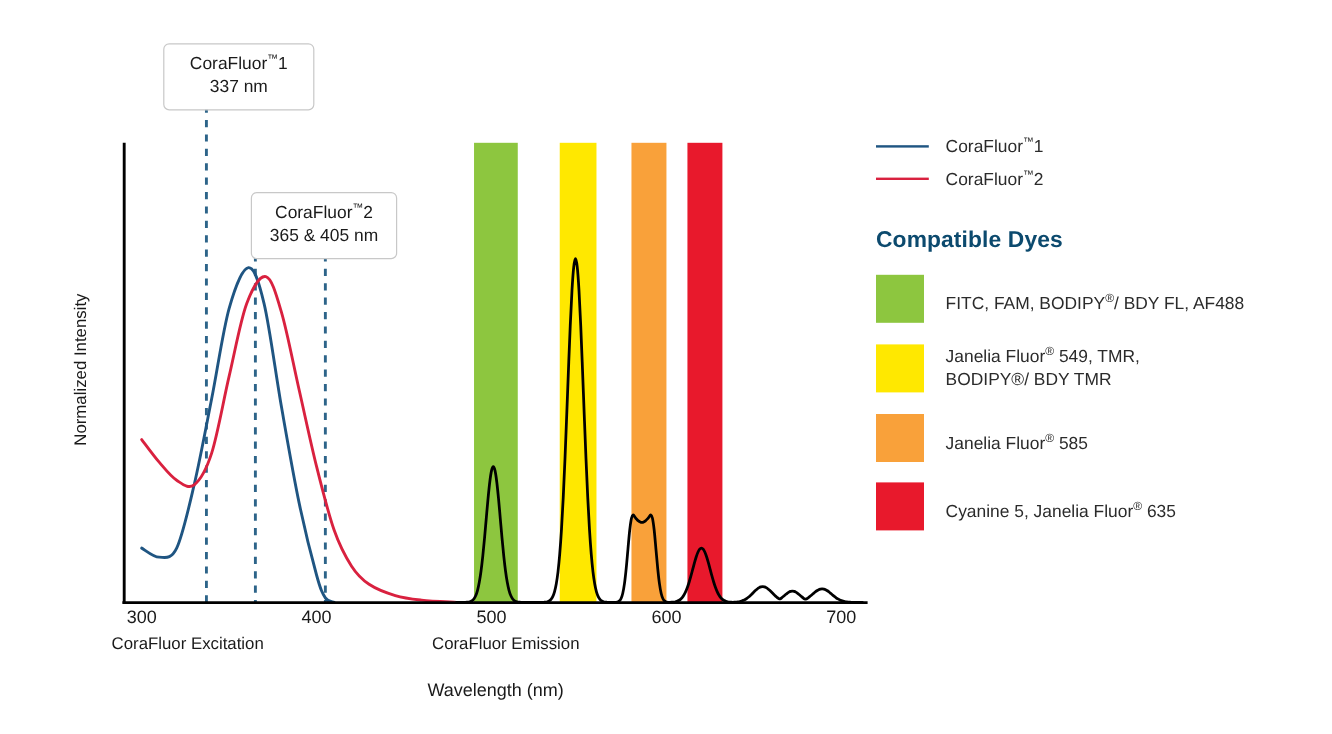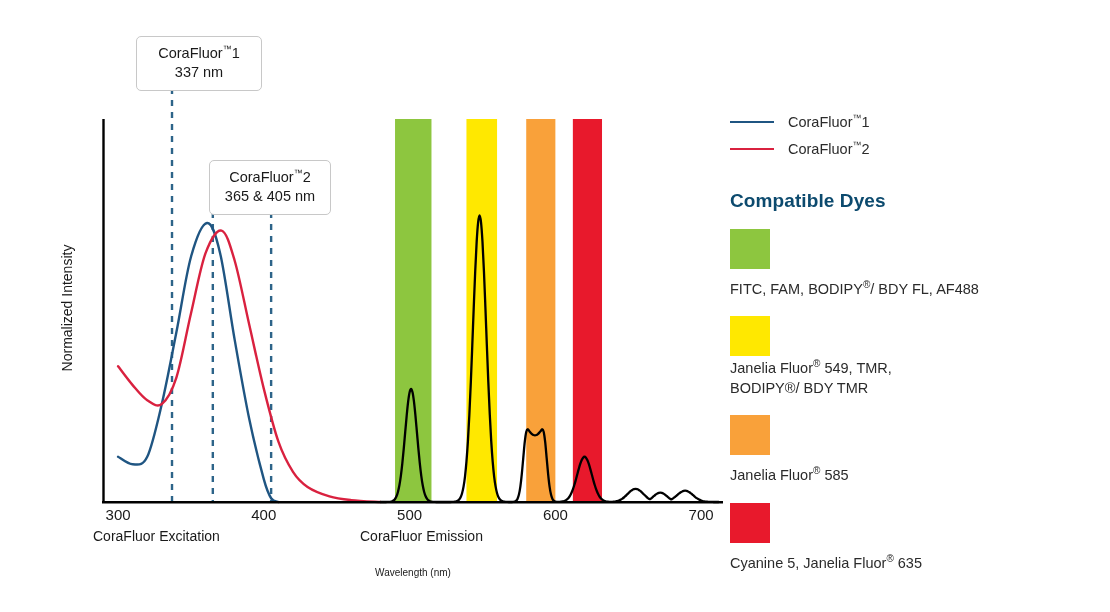--- a/index.html
+++ b/index.html
@@ -60,21 +60,21 @@
     color: #1a1a1a;
     width: 240px;
     margin-left: -120px;
   }
   #axis-title {
     position: absolute;
     left: 293px;
     top: 567px;
     width: 240px;
     text-align: center;
-    font-size: 10px;
+    font-size: 15px;
     color: #1a1a1a;
   }
   #y-axis-label {
     position: absolute;
     left: -23px;
     top: 300px;
     width: 180px;
     text-align: center;
     font-size: 14px;
     color: #1a1a1a;
@@ -108,23 +108,22 @@
   #compatible-heading {
     font-size: 19px;
     font-weight: bold;
     color: #0c4a6e;
     margin-top: 28px;
     margin-bottom: 6px;
     letter-spacing: 0.1px;
   }
   .dye-row {
     display: flex;
-    align-items: flex-start;
+    align-items: center;
     margin-top: 17px;
-    flex-direction: column;
   }
   .dye-swatch {
     width: 40px;
     height: 40px;
     flex: none;
     margin-right: 18px;
   }
   .dye-label {
     font-size: 14.5px;
     line-height: 1.35;

